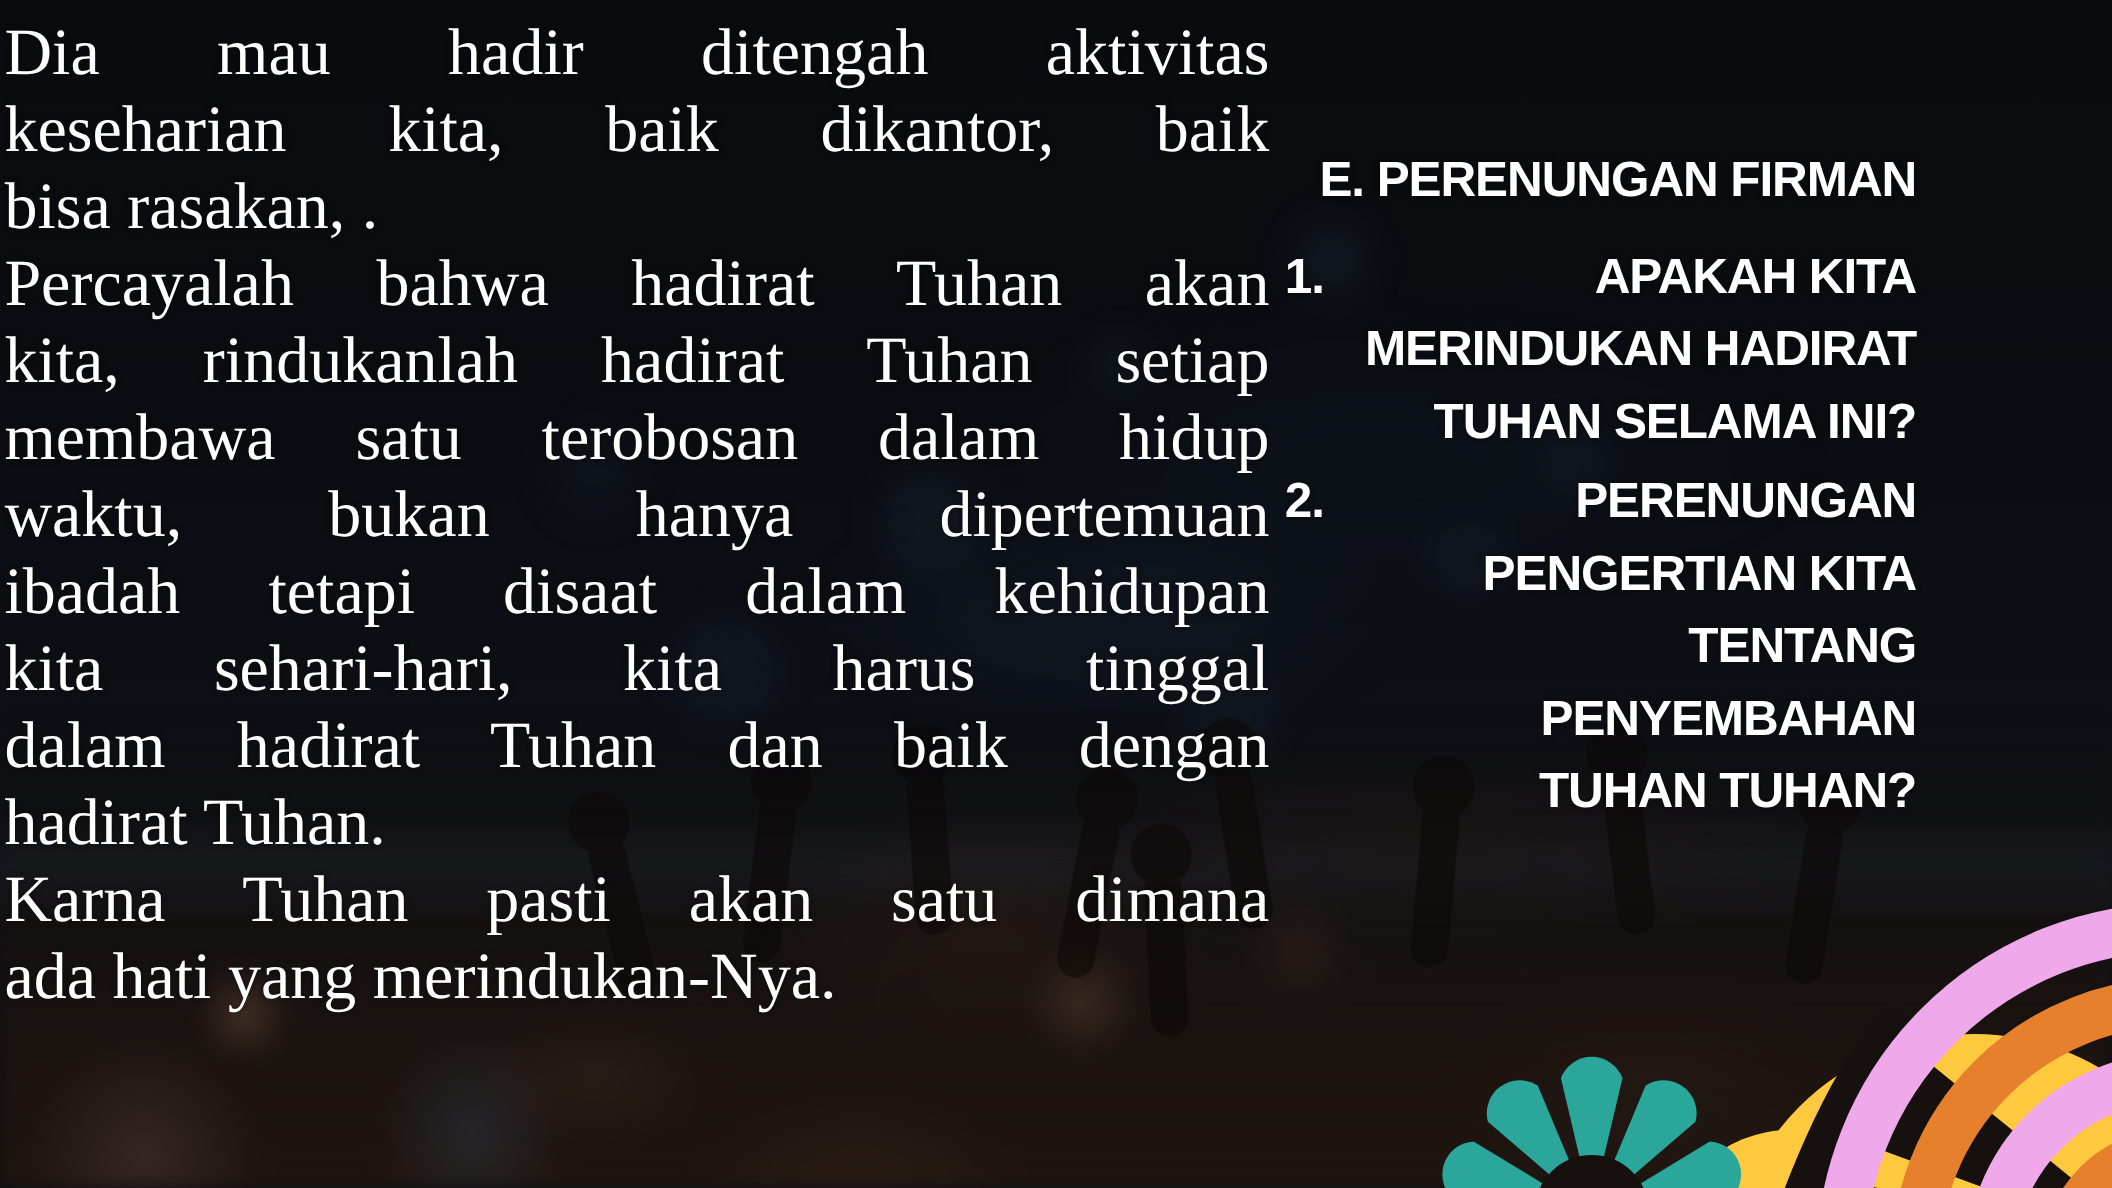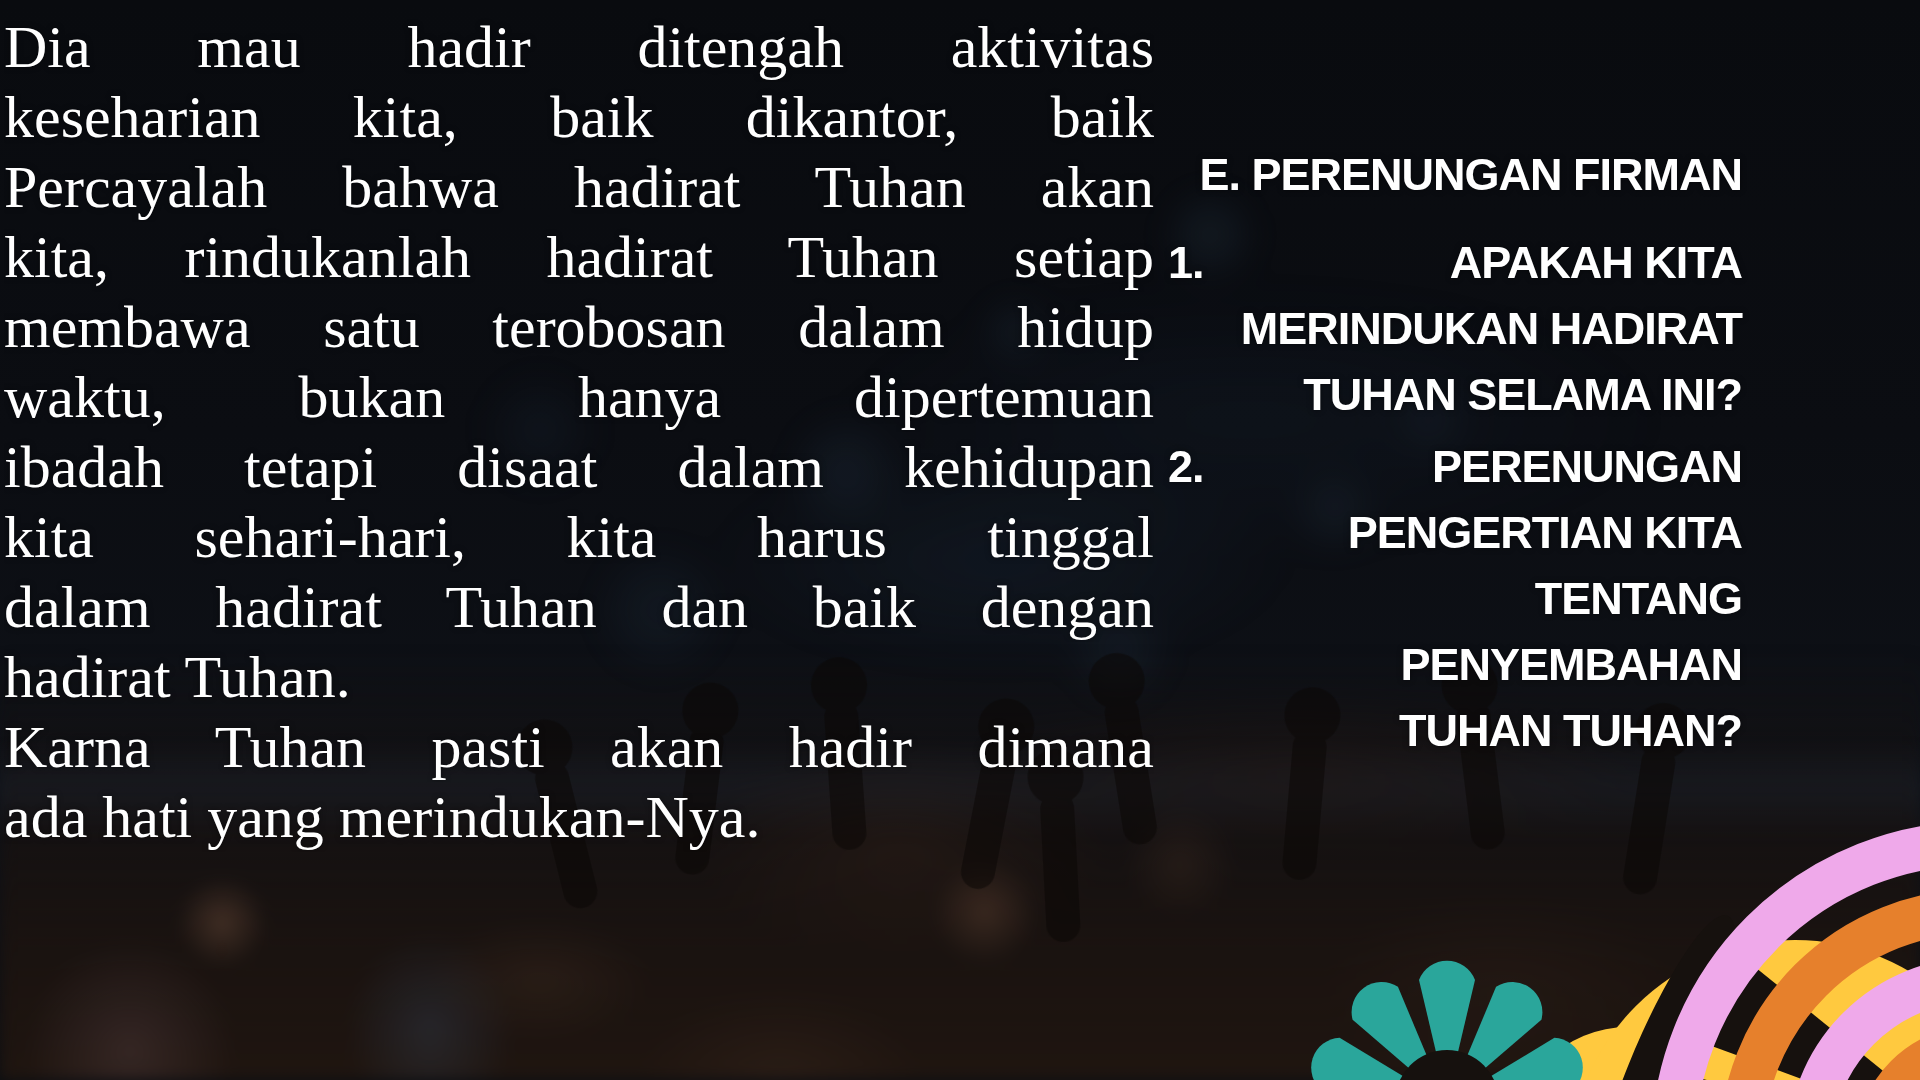--- a/index.html
+++ b/index.html
@@ -57,21 +57,21 @@
   }
   .lt-line{text-align:justify;text-align-last:justify;height:70px;overflow:hidden;white-space:normal;}
   .lt-line.flush{text-align-last:left;}
 
   
   .right-panel{
     position:absolute;top:136px;right:178px;width:580px;text-align:right;color:#ffffff;
     font-family:"Liberation Sans", sans-serif;font-weight:700;
     text-shadow:0 0 6px rgba(0,0,0,.45);
   }
-  .rp-heading{font-size:45px;line-height:54px;letter-spacing:-1px;margin:12px 0 28px 0;white-space:nowrap;}
+  .rp-heading{font-size:45px;line-height:54px;letter-spacing:-1px;margin:0 0 28px 0;white-space:nowrap;}
   .rp-item{position:relative;margin-top:6px;}
   .rp-num{position:absolute;left:6px;top:0;font-size:45px;line-height:66px;letter-spacing:-1px;}
   .rp-line{font-size:45px;line-height:66px;letter-spacing:-1px;white-space:nowrap;}
 </style>
 </head>
 <body>
 
 <div class="slide">
 
   <div class="bokeh"></div>
@@ -147,29 +147,30 @@
         <path d="M -11 -50 L -28 -122 A 30 30 0 0 1 28 -122 L 11 -50 Z" transform="rotate(36)" fill="#2aa69b"></path>
         <path d="M -11 -50 L -28 -122 A 30 30 0 0 1 28 -122 L 11 -50 Z" transform="rotate(72)" fill="#2aa69b"></path>
         <circle r="52" fill="#16110e"></circle>
       </g>
     </g>
   </svg>
 
   <div class="left-text">
     <div class="lt-line">Dia mau hadir ditengah aktivitas</div>
     <div class="lt-line">keseharian kita, baik dikantor, baik</div>
+    <div class="lt-line flush">bisa rasakan, .</div>
     <div class="lt-line">Percayalah bahwa hadirat Tuhan akan</div>
     <div class="lt-line">kita, rindukanlah hadirat Tuhan setiap</div>
     <div class="lt-line">membawa satu terobosan dalam hidup</div>
     <div class="lt-line">waktu, bukan hanya dipertemuan</div>
     <div class="lt-line">ibadah tetapi disaat dalam kehidupan</div>
     <div class="lt-line">kita sehari-hari, kita harus tinggal</div>
     <div class="lt-line">dalam hadirat Tuhan dan baik dengan</div>
     <div class="lt-line flush">hadirat Tuhan.</div>
-    <div class="lt-line">Karna Tuhan pasti akan hadir dimana</div>
+    <div class="lt-line">Karna Tuhan pasti akan satu dimana</div>
     <div class="lt-line flush">ada hati yang merindukan-Nya.</div>
   </div>
 
   <div class="right-panel">
     <div class="rp-heading">E. PERENUNGAN FIRMAN</div>
 
     <div class="rp-item">
       <span class="rp-num">1.</span>
       <div class="rp-line">APAKAH KITA</div>
       <div class="rp-line">MERINDUKAN HADIRAT</div>

